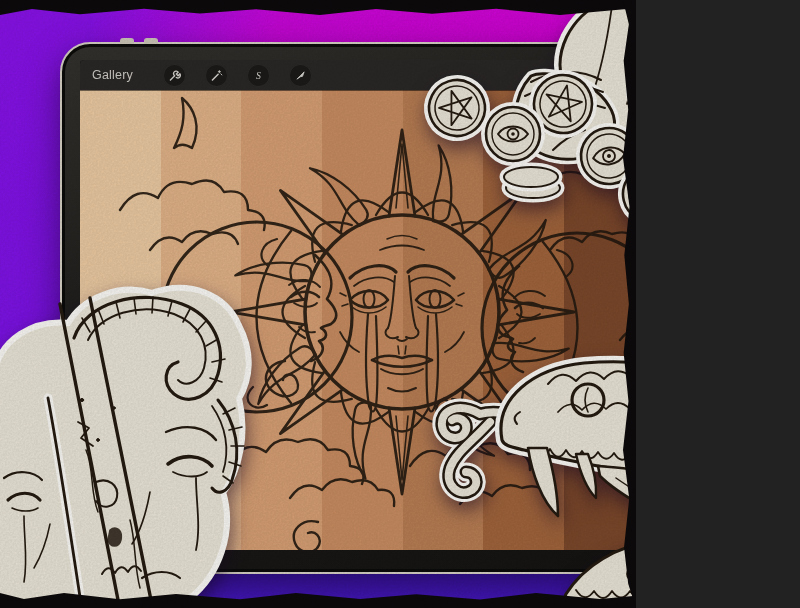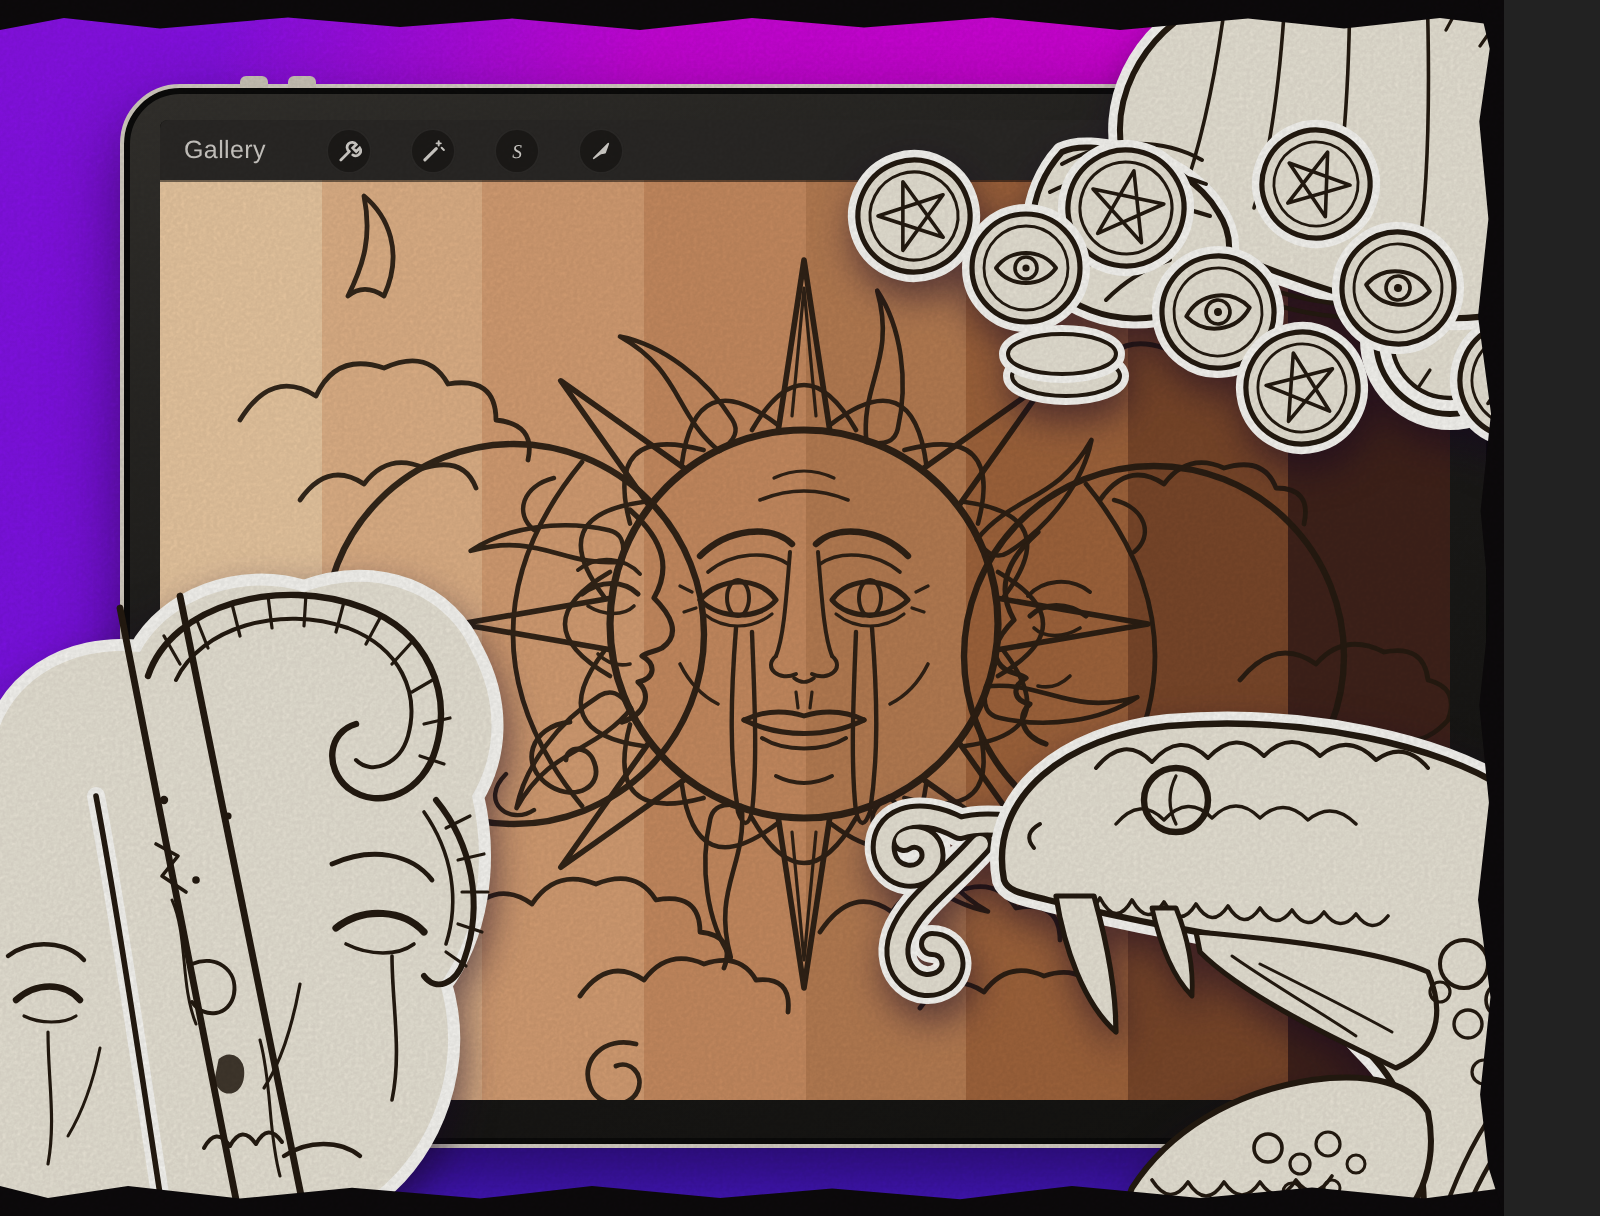--- a/index.html
+++ b/index.html
@@ -1,16 +1,16 @@
 <!DOCTYPE html>
 <html style="--background-left: #7d12e7; --background-magenta: #d603d6; --background-bottom: #4a18cd; --border-black: #0c090b; --tablet-rim: #d8d2c6; --toolbar-bg: #2a2826; --toolbar-text: #d2cfca; --sticker-paper: #ece7d9; --line-ink: #241a10;"><head>
 <meta charset="utf-8">
 <style>
   html,body{margin:0;padding:0;background:#222;}
-  .page{position:relative;width:752px;height:608px;overflow:hidden;
+  .page{position:relative;width:636px;height:608px;overflow:hidden;
         font-family:"Liberation Sans",sans-serif;
         background:
           radial-gradient(120% 95% at 88% 12%, var(--background-magenta,#d603d6) 0%, #cb06dc 38%, rgba(203,6,220,0) 62%),
           linear-gradient(180deg,#8a11ea 0%, var(--background-left,#7d12e7) 55%, #6a14e0 86%, var(--background-bottom,#4a18cd) 92%, var(--background-bottom,#4a18cd) 100%);}
   .grunge{position:absolute;background:var(--border-black,#0c090b);z-index:6;}
   .grunge.top{left:0;top:0;width:800px;height:15px;
     clip-path:polygon(0 0,100% 0,100% 55%,96% 100%,90% 60%,84% 95%,78% 62%,70% 100%,62% 58%,54% 92%,47% 60%,40% 100%,32% 62%,25% 90%,18% 58%,10% 95%,4% 60%,0 100%);}
   .grunge.bottom{left:0;bottom:0;width:800px;height:15px;
     clip-path:polygon(0 100%,100% 100%,100% 45%,95% 0,89% 42%,82% 5%,75% 40%,67% 0,60% 44%,52% 8%,45% 40%,37% 0,30% 42%,22% 6%,15% 42%,8% 0,3% 40%,0 0);}
   .grunge.right{right:0;top:0;width:13px;height:608px;

